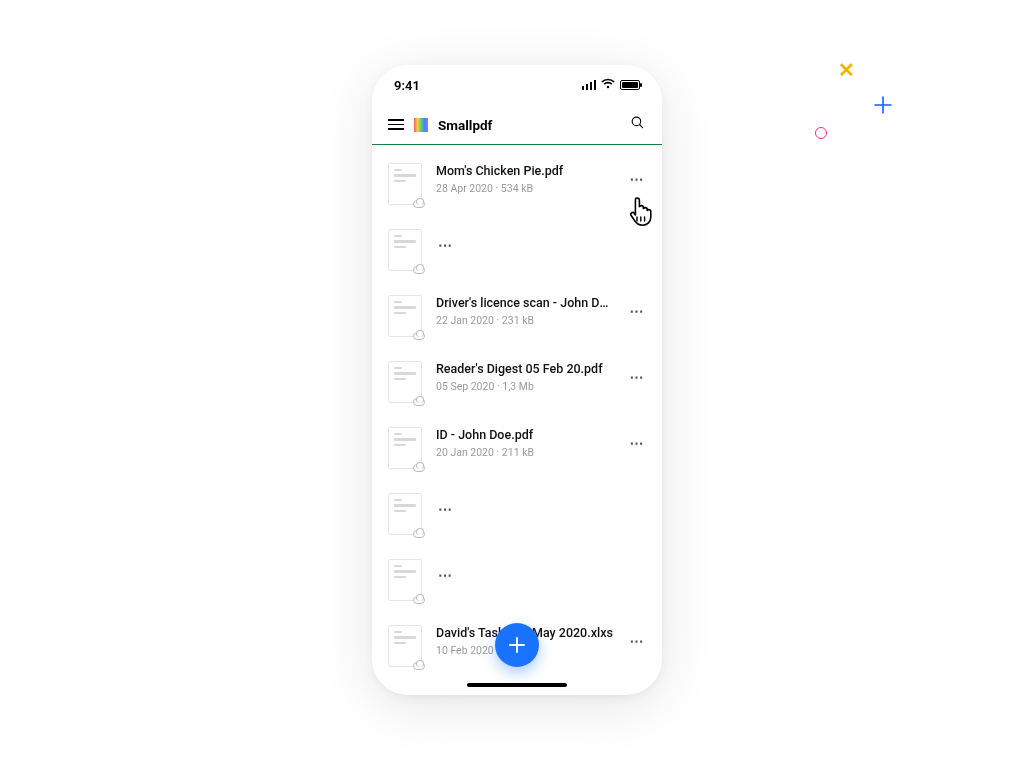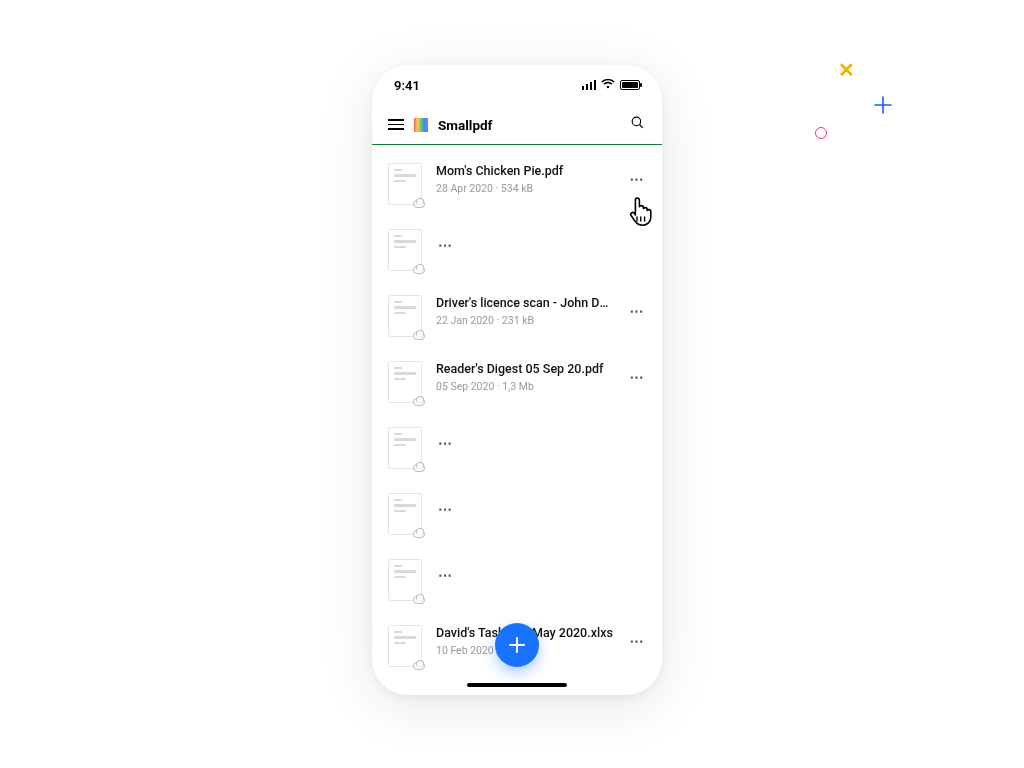--- a/index.html
+++ b/index.html
@@ -235,32 +235,36 @@
     </div>
 
     <div class="row">
       <div class="thumb">
         <div class="tline tiny"></div>
           <div class="tline"></div>
           <div class="tline short"></div>
         <div class="cloud"></div>
       </div>
       <div class="meta">
-        <div class="fname">Reader's Digest 05 Sep 20.pdf</div>
+        <div class="fname">Reader's Digest 05 Feb 20.pdf</div>
         <div class="fsub">05 Sep 2020 · 1,3 Mb</div>
       </div>
       <div class="more">⋯</div>
     </div>
 
     <div class="row">
       <div class="thumb">
         <div class="tline tiny"></div>
           <div class="tline"></div>
           <div class="tline short"></div>
         <div class="cloud"></div>
+      </div>
+      <div class="meta">
+        <div class="fname">ID - John Doe.pdf</div>
+        <div class="fsub">20 Jan 2020 · 211 kB</div>
       </div>
       <div class="more">⋯</div>
     </div>
 
     <div class="row">
       <div class="thumb">
         <div class="tline tiny"></div>
           <div class="tline"></div>
           <div class="tline short"></div>
         <div class="cloud"></div>

